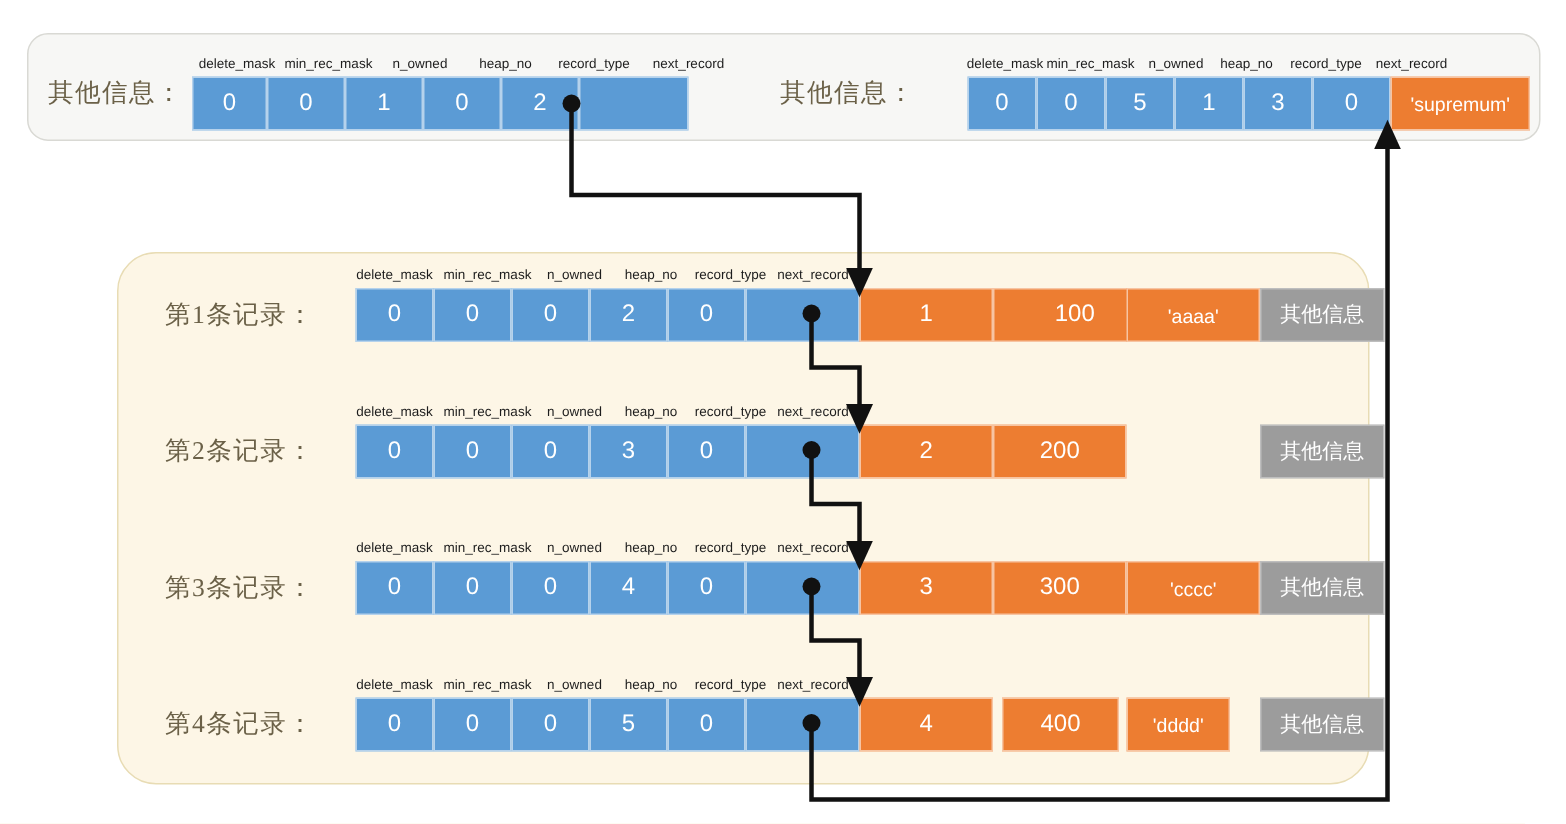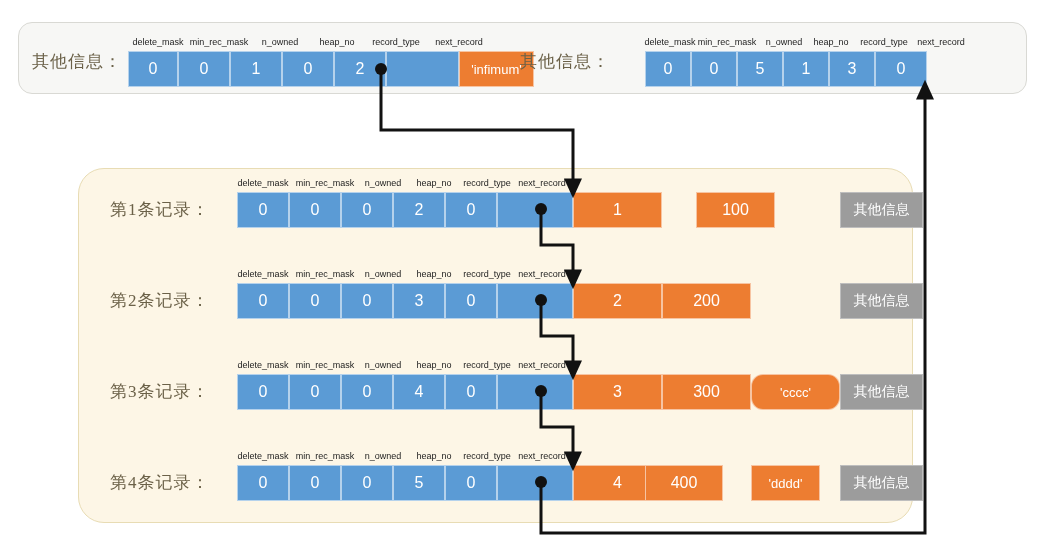--- a/index.html
+++ b/index.html
@@ -92,41 +92,41 @@
     <div class="cap" style="left:331px;">next_record</div>
   </div>
 
   <div class="cellrow" style="left:128px;top:51px;width:360px;">
     <div class="cell c-blue" style="left:0px;width:50px;">0</div>
     <div class="cell c-blue" style="left:50px;width:52px;">0</div>
     <div class="cell c-blue" style="left:102px;width:52px;">1</div>
     <div class="cell c-blue" style="left:154px;width:52px;">0</div>
     <div class="cell c-blue" style="left:206px;width:52px;">2</div>
     <div class="cell c-blue empty" style="left:258px;width:73px;"></div>
-    <div class="cell c-orange lbl" style="left:331px;width:75px;">'infimum'</div>
   </div>
 
   <div class="rowlabel" style="left:520px;top:50px;">其他信息：</div>
 
   <div class="caps" style="left:645px;top:37px;width:380px;">
     <div class="cap" style="left:25px;">delete_mask</div>
     <div class="cap" style="left:82px;">min_rec_mask</div>
     <div class="cap" style="left:139px;">n_owned</div>
     <div class="cap" style="left:186px;">heap_no</div>
     <div class="cap" style="left:239px;">record_type</div>
     <div class="cap" style="left:296px;">next_record</div>
   </div>
 
   <div class="cellrow" style="left:645px;top:51px;width:380px;">
     <div class="cell c-blue" style="left:0px;width:46px;">0</div>
     <div class="cell c-blue" style="left:46px;width:46px;">0</div>
     <div class="cell c-blue" style="left:92px;width:46px;">5</div>
     <div class="cell c-blue" style="left:138px;width:46px;">1</div>
     <div class="cell c-blue" style="left:184px;width:46px;">3</div>
     <div class="cell c-blue" style="left:230px;width:52px;">0</div>
+    <div class="cell c-orange lbl" style="left:282px;width:93px;">'supremum'</div>
   </div>
 
   <div class="panel-records"></div>
 
   <div class="rowlabel" style="left:110px;top:198px;">第1条记录：</div>
   <div class="caps" style="left:237px;top:178px;width:340px;">
     <div class="cap" style="left:26px;">delete_mask</div>
     <div class="cap" style="left:88px;">min_rec_mask</div>
     <div class="cap" style="left:146px;">n_owned</div>
     <div class="cap" style="left:197px;">heap_no</div>
@@ -134,21 +134,22 @@
     <div class="cap" style="left:305px;">next_record</div>
   </div>
   <div class="cellrow" style="left:237px;top:192px;width:650px;">
     <div class="cell c-blue" style="left:0px;width:52px;">0</div>
     <div class="cell c-blue" style="left:52px;width:52px;">0</div>
     <div class="cell c-blue" style="left:104px;width:52px;">0</div>
     <div class="cell c-blue" style="left:156px;width:52px;">2</div>
     <div class="cell c-blue" style="left:208px;width:52px;">0</div>
     <div class="cell c-blue empty" style="left:260px;width:76px;"></div>
     <div class="cell c-orange" style="left:336px;width:89px;">1</div>
-    <div class="cell c-orange" style="left:425px;width:79px;margin-left:34px;">100</div>
+    <div class="cell c-orange" style="left:425px;width:109px;">100</div>
+    <div class="cell c-orange lbl" style="left:514px;width:89px;">'aaaa'</div>
     <div class="cell c-gray lbl" style="left:603px;width:83px;">其他信息</div>
   </div>
 
   <div class="rowlabel" style="left:110px;top:289px;">第2条记录：</div>
   <div class="caps" style="left:237px;top:269px;width:340px;">
     <div class="cap" style="left:26px;">delete_mask</div>
     <div class="cap" style="left:88px;">min_rec_mask</div>
     <div class="cap" style="left:146px;">n_owned</div>
     <div class="cap" style="left:197px;">heap_no</div>
     <div class="cap" style="left:250px;">record_type</div>
@@ -177,42 +178,42 @@
   </div>
   <div class="cellrow" style="left:237px;top:374px;width:650px;">
     <div class="cell c-blue" style="left:0px;width:52px;">0</div>
     <div class="cell c-blue" style="left:52px;width:52px;">0</div>
     <div class="cell c-blue" style="left:104px;width:52px;">0</div>
     <div class="cell c-blue" style="left:156px;width:52px;">4</div>
     <div class="cell c-blue" style="left:208px;width:52px;">0</div>
     <div class="cell c-blue empty" style="left:260px;width:76px;"></div>
     <div class="cell c-orange" style="left:336px;width:89px;">3</div>
     <div class="cell c-orange" style="left:425px;width:89px;">300</div>
-    <div class="cell c-orange lbl" style="left:514px;width:89px;border-radius:12px;">'cccc'</div>
+    <div class="cell c-orange lbl" style="left:514px;width:89px;">'cccc'</div>
     <div class="cell c-gray lbl" style="left:603px;width:83px;">其他信息</div>
   </div>
 
   <div class="rowlabel" style="left:110px;top:471px;">第4条记录：</div>
   <div class="caps" style="left:237px;top:451px;width:340px;">
     <div class="cap" style="left:26px;">delete_mask</div>
     <div class="cap" style="left:88px;">min_rec_mask</div>
     <div class="cap" style="left:146px;">n_owned</div>
     <div class="cap" style="left:197px;">heap_no</div>
     <div class="cap" style="left:250px;">record_type</div>
     <div class="cap" style="left:305px;">next_record</div>
   </div>
   <div class="cellrow" style="left:237px;top:465px;width:650px;">
     <div class="cell c-blue" style="left:0px;width:52px;">0</div>
     <div class="cell c-blue" style="left:52px;width:52px;">0</div>
     <div class="cell c-blue" style="left:104px;width:52px;">0</div>
     <div class="cell c-blue" style="left:156px;width:52px;">5</div>
     <div class="cell c-blue" style="left:208px;width:52px;">0</div>
     <div class="cell c-blue empty" style="left:260px;width:76px;"></div>
     <div class="cell c-orange" style="left:336px;width:89px;">4</div>
-    <div class="cell c-orange" style="left:408px;width:78px;">400</div>
+    <div class="cell c-orange" style="left:431px;width:78px;">400</div>
     <div class="cell c-orange lbl" style="left:514px;width:69px;">'dddd'</div>
     <div class="cell c-gray lbl" style="left:603px;width:83px;">其他信息</div>
   </div>
 
   <svg id="wires" viewBox="0 0 1044 549">
     <defs>
       <marker id="arw" markerWidth="7" markerHeight="7" refX="3.2" refY="3.4" orient="auto" markerUnits="strokeWidth">
         <path d="M0,0.4 L6.6,3.4 L0,6.4 z" fill="#111111"></path>
       </marker>
     </defs>

